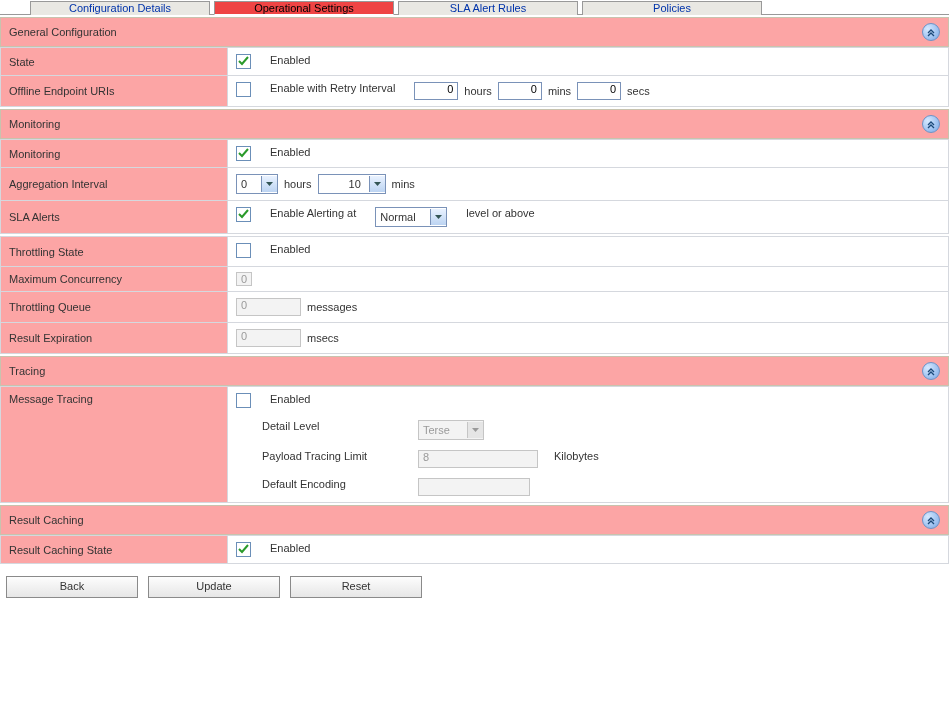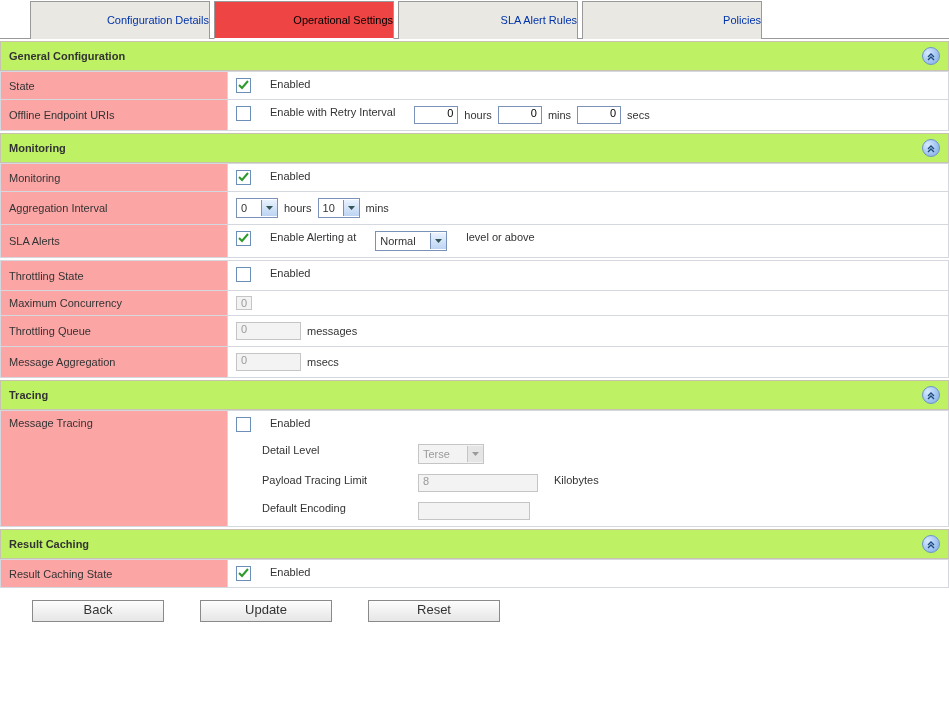--- a/index.html
+++ b/index.html
@@ -13,44 +13,44 @@
   .page {
     width: 949px;
   }
   .tabs {
     display: flex;
     border-bottom: 1px solid #999;
     padding-left: 30px;
   }
   .tab {
     width: 178px;
-    padding: 12px 0;
-    text-align: right;
+    padding: 0 0;
+    text-align: center;
     border: 1px solid #999;
     border-bottom: none;
     background: #e9e8e3;
     color: #0033aa;
     margin-right: 4px;
     position: relative;
     top: 1px;
     font-size: 11px;
     cursor: pointer;
   }
   .tab.active {
     background: #ef4444;
     color: #000;
     border-bottom: 1px solid #fff;
   }
   .section {
     margin-top: 2px;
   }
   .section-header {
-    background: #bef264;
+    background: #fca5a5;
     border: 1px solid #c8c3ae;
-    font-weight: bold;
+    font-weight: normal;
     color: #333;
     display: flex;
     align-items: center;
     justify-content: space-between;
     padding: 5px 8px;
   }
   .collapse-icon {
     width: 16px;
     height: 16px;
     border-radius: 50%;
@@ -156,24 +156,23 @@
     display:flex;
     gap:10px;
     padding:12px 6px;
   }
   .btn {
     width:130px;
     height:20px;
     border:1px solid #8a8a8a;
     background: linear-gradient(#fdfdfd, #e6e6e6);
     text-align:center;
-    font-size:13px;
+    font-size:11px;
     line-height:18px;
     cursor:pointer;
-    margin-left:26px;
   }
   .wide-text{
     border:1px solid #c5c5c5;
     background:#f3f3f3;
     width:110px;
     height:16px;
   }
 </style>
 </head>
 <body>
@@ -264,21 +263,21 @@
           <span class="select-box">
             <span style="min-width:16px;">0</span>
             <span class="select-arrow">
                     <svg width="7" height="4">
                       <path d="M0 0 L3.5 4 L7 0 Z" fill="#355"></path>
                     </svg>
                   </span>
           </span>
           <span>hours</span>
           <span class="select-box">
-            <span style="min-width:16px;">10</span>
+            <span style="min-width:16px;margin-left:26px;">10</span>
             <span class="select-arrow">
                     <svg width="7" height="4">
                       <path d="M0 0 L3.5 4 L7 0 Z" fill="#355"></path>
                     </svg>
                   </span>
           </span>
           <span>mins</span>
         </span>
       </td>
     </tr>
@@ -327,21 +326,21 @@
     <tr>
       <td class="lbl">Throttling Queue</td>
       <td>
         <span class="inline-field">
           <span class="num-box disabled">0</span>
           <span>messages</span>
         </span>
       </td>
     </tr>
     <tr>
-      <td class="lbl">Message Aggregation</td>
+      <td class="lbl">Result Expiration</td>
       <td>
         <span class="inline-field">
           <span class="num-box disabled">0</span>
           <span>msecs</span>
         </span>
       </td>
     </tr>
   </tbody>
       </table>
 </div>

